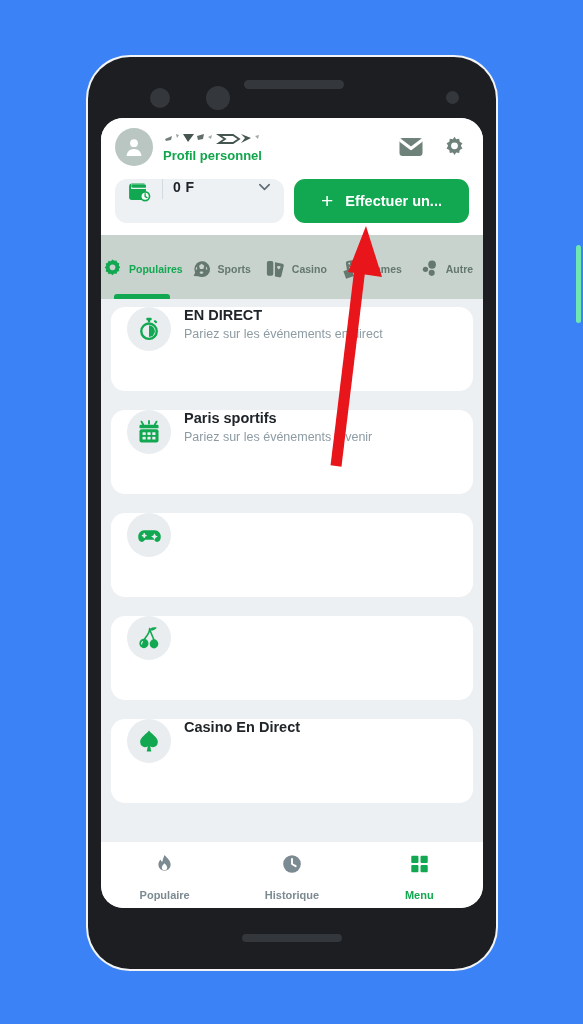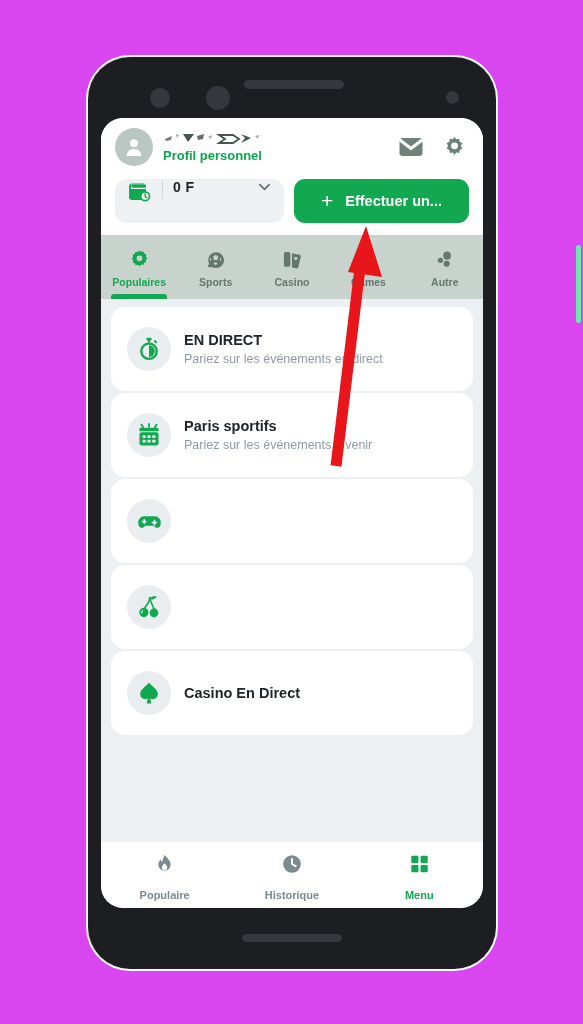--- a/index.html
+++ b/index.html
@@ -9,21 +9,21 @@
     width: 583px;
     height: 1024px;
     overflow: hidden;
     font-family: "Liberation Sans", sans-serif;
   }
 
   #stage {
     position: relative;
     width: 583px;
     height: 1024px;
-    background: #d946ef;
+    background: #3b82f6;
     overflow: hidden;
   }
 
   
   .page-scrollbar {
     position: absolute;
     right: 2px;
     top: 245px;
     width: 5px;
     height: 78px;
@@ -208,21 +208,20 @@
   .tabs {
     background: #C9D3CE;
     display: flex;
     flex: 0 0 auto;
     height: 64px;
     position: relative;
   }
   .tab {
     flex: 1 1 0;
     display: flex;
-    flex-direction: column;
     align-items: center;
     justify-content: center;
     gap: 5px;
     position: relative;
     cursor: pointer;
     padding-top: 3px;
   }
   .tab-ico { display: block; height: 22px; }
   .tab-label {
     font-size: 10.5px;
@@ -246,23 +245,22 @@
   .content {
     flex: 1 1 auto;
     background: #EDF0F3;
     padding: 8px 10px 0 10px;
     overflow: hidden;
   }
   .card {
     background: #ffffff;
     border-radius: 14px;
     height: 84px;
-    margin-bottom: 2px;
-    display: flex;
-    align-items: center;
+    margin-bottom: 19px;
+    display: flex;
     gap: 13px;
     padding: 0 16px;
     cursor: pointer;
   }
   .card-ico-wrap {
     width: 44px; height: 44px;
     border-radius: 50%;
     background: #E9EDF0;
     display: flex;
     align-items: center;

